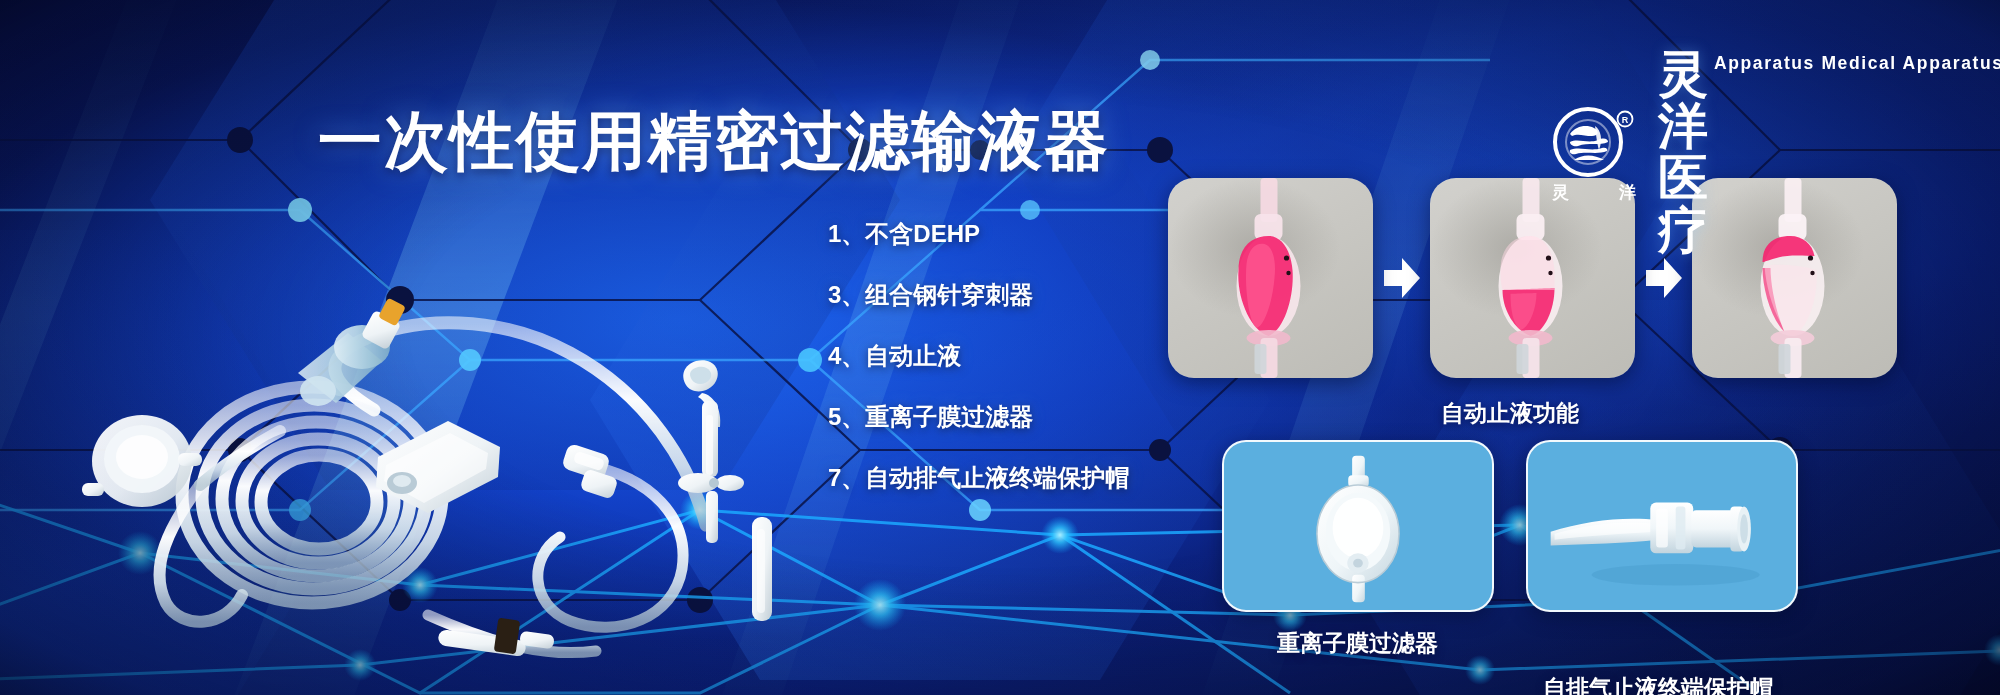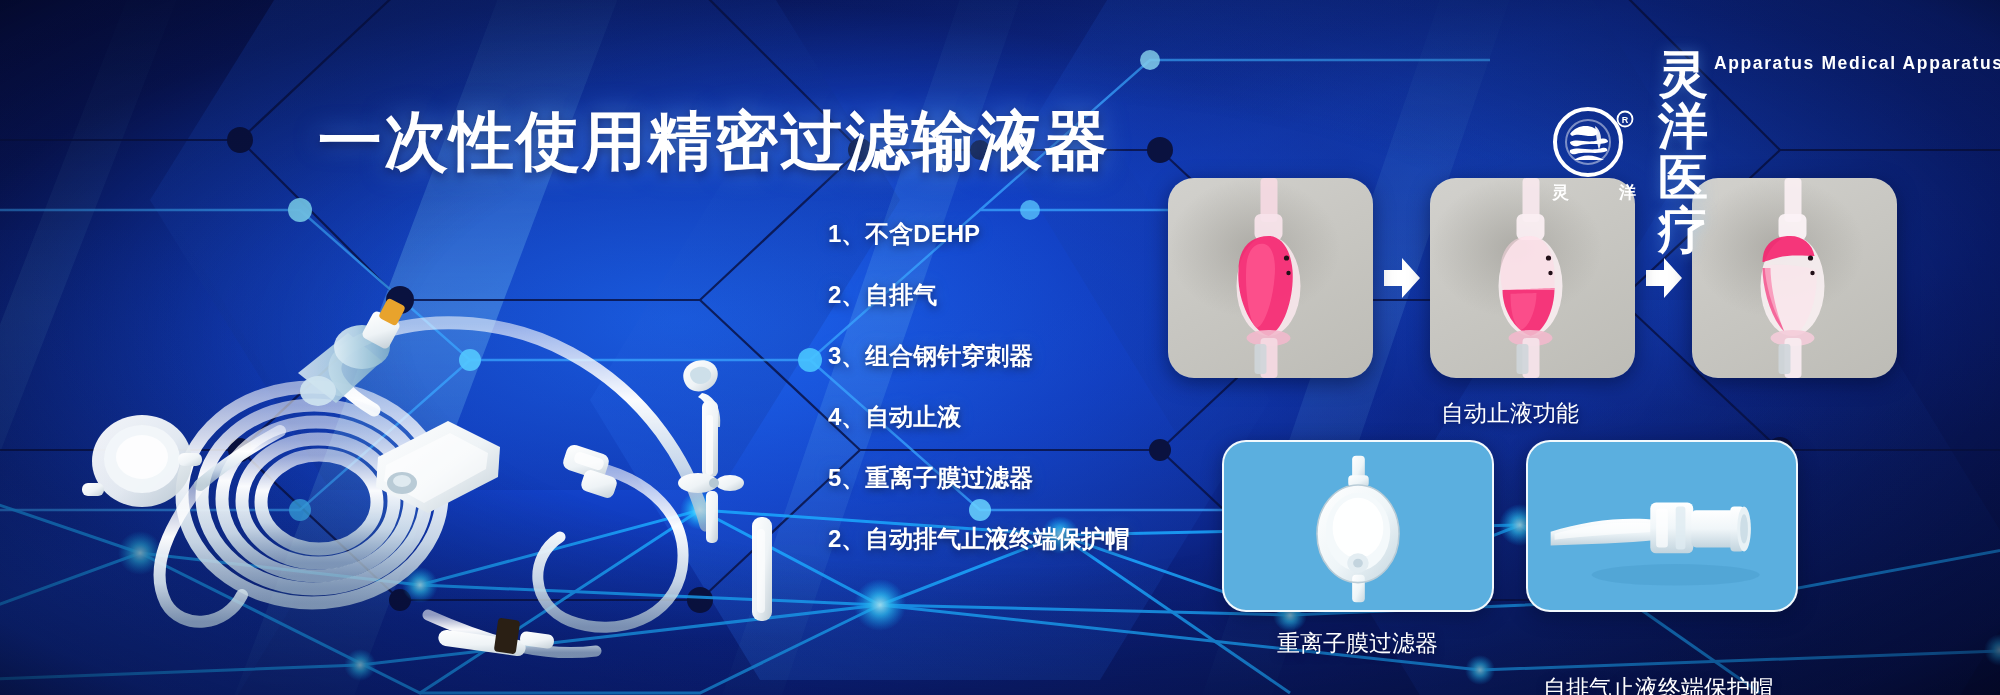--- a/index.html
+++ b/index.html
@@ -88,21 +88,21 @@
 
   #panels-bot { position:absolute; left:1222px; top:440px; display:flex; gap:32px; z-index:8; }
   .pbot {
     width:272px; height:172px; border-radius:24px; overflow:hidden; position:relative;
     background:#5bafdf; border:2px solid rgba(255,255,255,.92);
     box-shadow:0 5px 20px rgba(0,8,40,.45);
   }
 
   
   .caption {
-    position:absolute; font-size:23px; font-weight:normal; color:#fff; white-space:nowrap;
+    position:absolute; font-size:23px; font-weight:bold; color:#fff; white-space:nowrap;
     text-shadow:0 2px 8px rgba(0,10,55,.8); z-index:9;
   }
   #cap-auto { left:1441px; top:398px; }
   #cap-filter { left:1277px; top:628px; }
   #cap-cap { left:1543px; top:628px;margin-top:45px; }
 
   
   #product { position:absolute; left:30px; top:165px; width:790px; height:520px; z-index:7; }
   #product svg { display:block; width:100%; height:100%; }
 </style>
@@ -344,25 +344,24 @@
       <g>
         <rect x="408" y="470" width="88" height="16" rx="8" fill="url(#plasticG)" transform="rotate(8 452 478)"></rect>
         <rect x="466" y="454" width="22" height="34" rx="4" fill="#2a1f14" transform="rotate(8 477 471)"></rect>
         <rect x="490" y="468" width="34" height="14" rx="6" fill="url(#plasticG)" transform="rotate(8 507 475)"></rect>
       </g>
     </svg>
   </div>
 
   <div id="features">
     <div class="feat">1、不含DEHP</div>
-    <div class="feat">2、自排气</div>
     <div class="feat">3、组合钢针穿刺器</div>
     <div class="feat">4、自动止液</div>
     <div class="feat">5、重离子膜过滤器</div>
-    <div class="feat">2、自动排气止液终端保护帽</div>
+    <div class="feat">7、自动排气止液终端保护帽</div>
   </div>
 
   <div id="panels-top">
 
     <div class="ptop">
       <div class="grayphoto"></div>
       <svg class="chamber" viewBox="0 0 205 200" preserveAspectRatio="none">
         <rect x="92" y="0" width="17" height="44" rx="4" fill="#f4d9e2" opacity=".95"></rect>
         <rect x="86" y="36" width="28" height="26" rx="6" fill="#f7e3ea" opacity=".95"></rect>
         <ellipse cx="100" cy="108" rx="32" ry="50" fill="#fbe9ee" opacity=".85"></ellipse>

